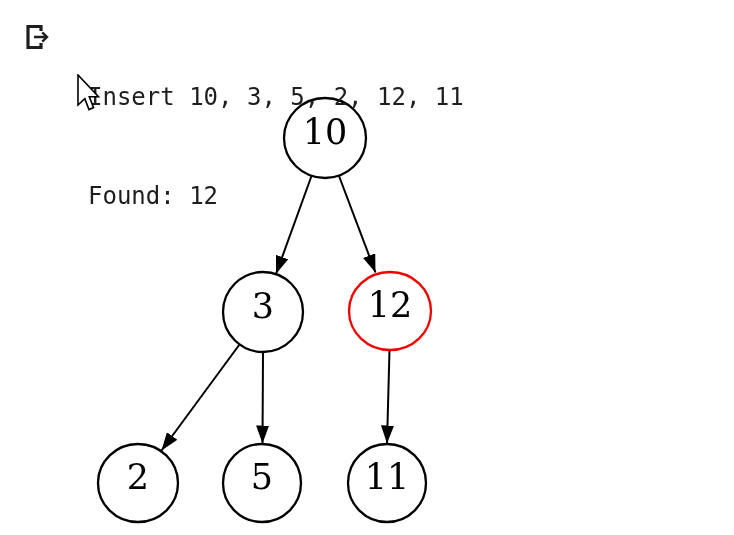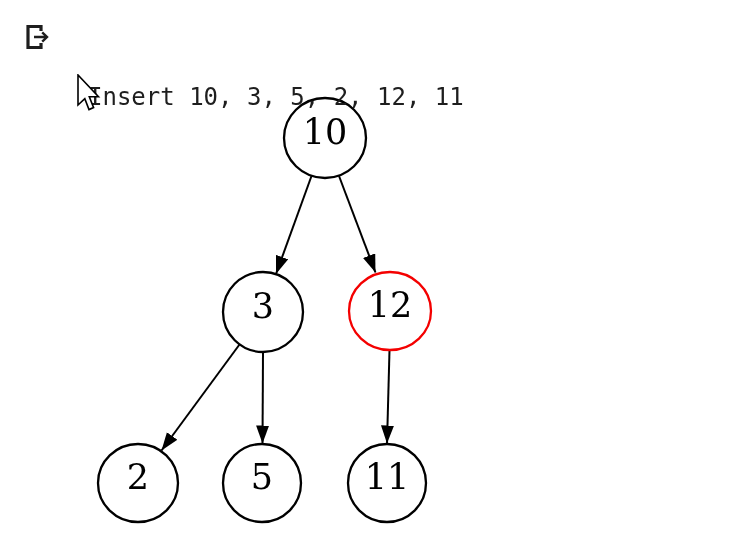--- a/index.html
+++ b/index.html
@@ -102,20 +102,21 @@
     </g>
   </svg>
 
   <div class="console-block">
     <svg class="output-icon" viewBox="0 0 28 28">
       <path d="M17,8 L17,3.5 L4,3.5 L4,24.5 L17,24.5 L17,20" fill="none" stroke-width="3.2" stroke-linecap="butt" stroke="#1e1e1e"></path>
       <path d="M10,14 L23,14 M18.2,9.4 L23,14 L18.2,18.6" fill="none" stroke-width="2.4" stroke-linecap="butt" stroke-linejoin="miter" stroke="#1e1e1e"></path>
     </svg>
     <div class="console-text">
       <div>Insert 10, 3, 5, 2, 12, 11</div>
+      <div>Found: 12</div>
     </div>
   </div>
 
   <svg class="cursor-svg" viewBox="0 0 26 40">
     <polygon points="1,1 1,31 7.8,24.6 12,35.6 16.6,33.6 12.3,22.8 21.5,22.8" fill="#ffffff" stroke="#000000" stroke-width="1.6" stroke-linejoin="miter"></polygon>
   </svg>
 
 </div>
 
 </body></html>

